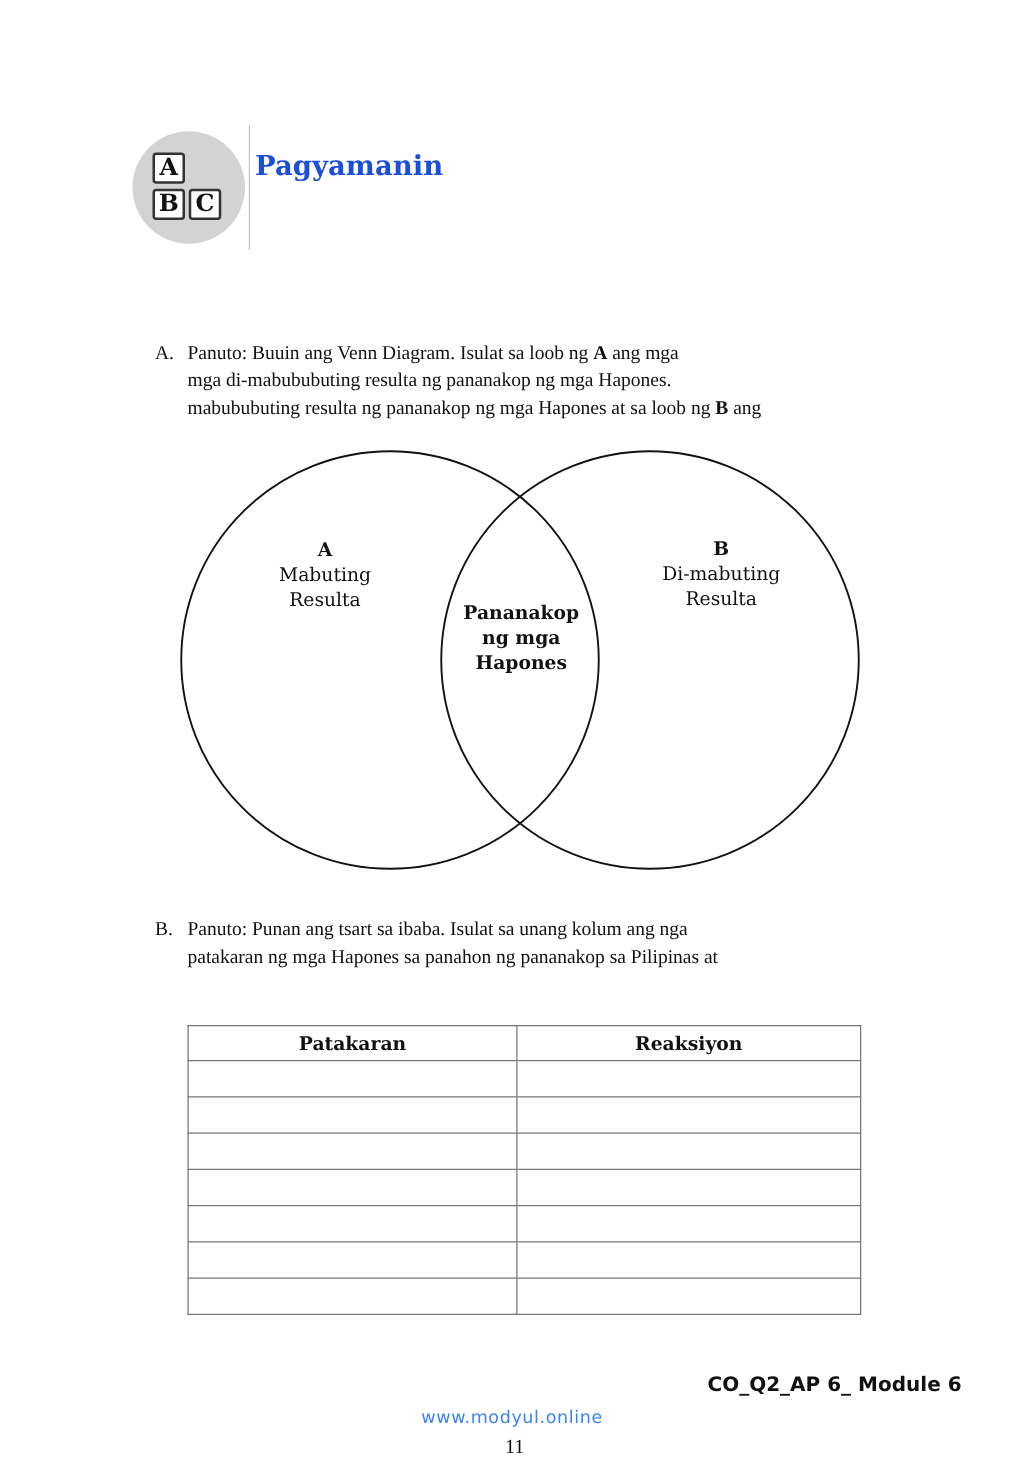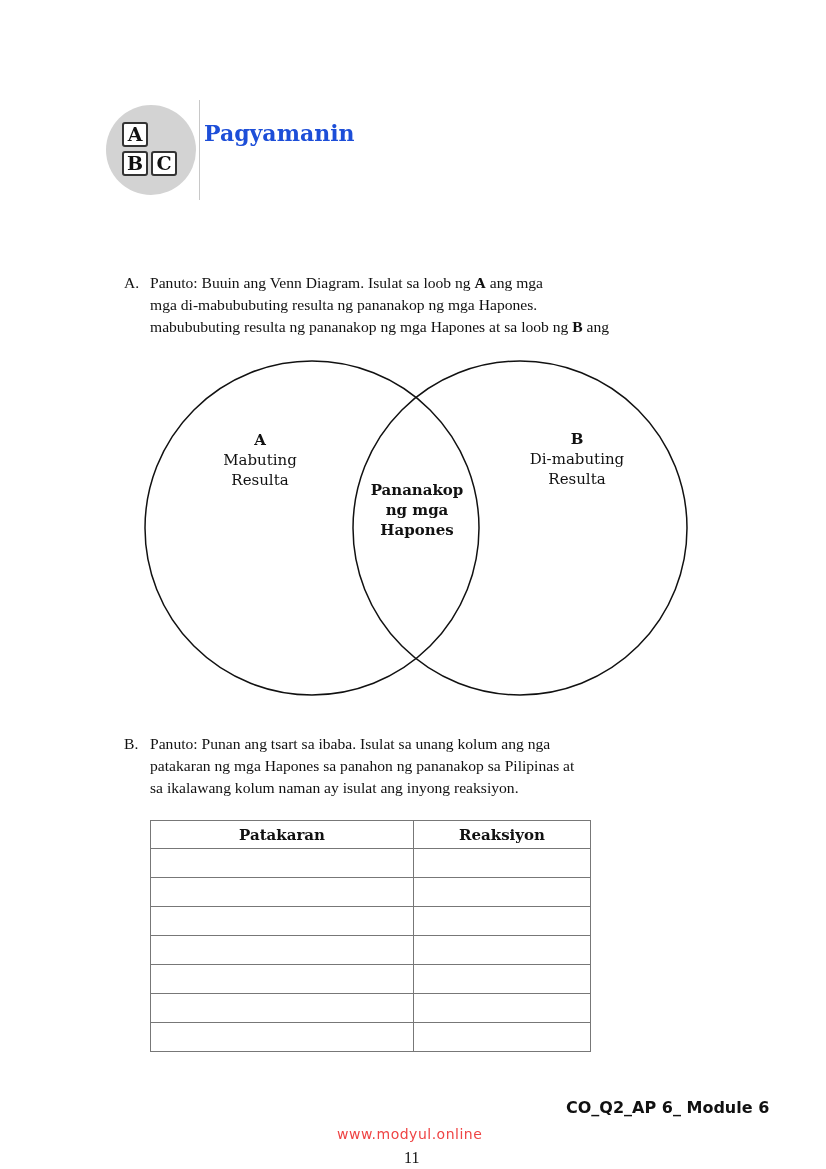--- a/index.html
+++ b/index.html
@@ -8,26 +8,26 @@
   .logo-circle { left:106px; top:105px; width:90px; height:90px; border-radius:50%; background:#d3d3d3; }
   .logo-divider { left:199px; top:100px; width:1px; height:100px; background:#c8c8c8; }
   .block { position:absolute; width:26px; height:25px; background:#fff; border:2px solid #333; border-radius:3px; box-sizing:border-box;
            font-family:"DejaVu Serif", serif; font-weight:bold; font-size:19px; line-height:21px; text-align:center; color:#111; }
   .title { left:204px; top:120px; font-family:"DejaVu Serif", serif; font-weight:bold; font-size:22px; color:#1d4ed8; }
   .para { position:absolute; left:124px; width:603px; font-size:15.6px; line-height:22px; text-align:justify; font-family:"Liberation Serif", serif; }
   .para .lbl { display:inline-block; width:26px; }
   .para .ind { display:block; padding-left:26px; }
   .venn-text { position:absolute; text-align:center; font-family:"DejaVu Serif", serif; font-size:15px; line-height:20px; color:#111; }
   .venn-text b { display:block; font-weight:bold; }
-  table.chart { position:absolute; left:150px; top:820px; width:441px; border-collapse:collapse; }
+  table.chart { position:absolute; left:150px; top:820px; width:539px; border-collapse:collapse; }
   table.chart th, table.chart td { border:1px solid #777; height:28px; padding:0; }
   table.chart th { font-family:"DejaVu Serif", serif; font-size:15px; font-weight:bold; height:27px; }
   .page-num { left:404px; top:1149px; font-family:"Liberation Serif", serif; font-size:16px; }
   .module { left:566px; top:1098px; font-family:"DejaVu Sans", sans-serif; font-weight:bold; font-size:16px; }
-  .watermark { left:337px; top:1126px; font-family:"DejaVu Sans", sans-serif; font-size:14px; color:#ef4444; letter-spacing:0.5px; }
+  .watermark { left:337px; top:1126px; font-family:"DejaVu Sans", sans-serif; font-size:14px; color:#3b82f6; letter-spacing:0.5px; }
 </style>
 </head>
 <body>
 
 <div class="abs logo-circle"></div>
 <div class="block" style="left:122px; top:122px;">A</div>
 <div class="block" style="left:122px; top:151px;">B</div>
 <div class="block" style="left:151px; top:151px;">C</div>
 <div class="abs logo-divider"></div>
 <div class="abs title">Pagyamanin</div>
@@ -54,21 +54,20 @@
 </div>
 <div class="venn-text" style="left:507px; top:429px; width:140px;">
   <b>B</b>
   <div>Di-mabuting</div>
   <div>Resulta</div>
 </div>
 
 <div class="para" style="top:733px;">
   <span class="lbl">B.</span><span>Panuto: Punan ang tsart sa ibaba. Isulat sa unang kolum ang nga</span>
   <span class="ind">patakaran ng mga Hapones sa panahon ng pananakop sa Pilipinas at</span>
-  <span class="ind">sa ikalawang kolum naman ay isulat ang inyong reaksiyon.</span>
 </div>
 
 <table class="chart">
   <thead>
     <tr>
       <th style="width:262px;">Patakaran</th>
       <th>Reaksiyon</th>
     </tr>
   </thead>
   <tbody>

